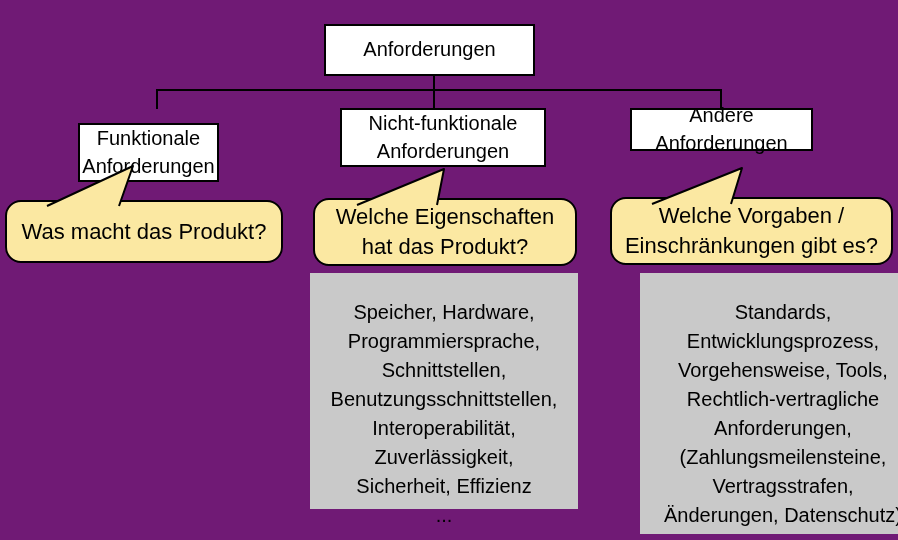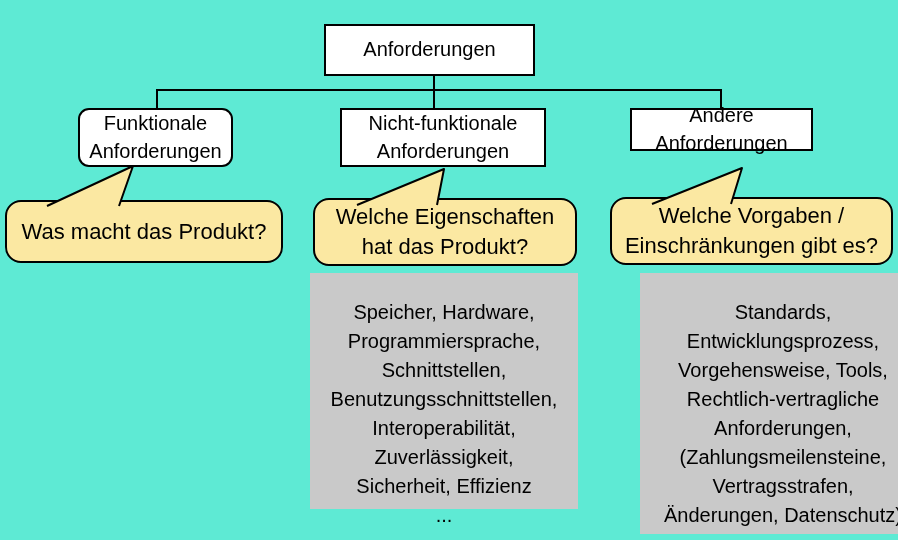--- a/index.html
+++ b/index.html
@@ -13,21 +13,21 @@
   html, body {
     background: #FFFFFF;
     font-family: "Liberation Sans", "DejaVu Sans", sans-serif;
     color: var(--text_color);
   }
   .canvas {
     position: relative;
     width: 898px;
     height: 540px;
     overflow: hidden;
-    background: #5eead4;
+    background: #701a75;
   }
   .overlay {
     position: absolute;
     left: 0; top: 0;
     width: 898px; height: 540px;
     pointer-events: none;
     z-index: 3;
   }
   .overlay line {
     stroke: var(--line_color);
@@ -71,21 +71,21 @@
     background: var(--panel_fill);
     text-align: center;
     font-size: 20px;
     line-height: 29px;
     white-space: pre-line;
     padding-top: 25px;
     z-index: 1;
   }
   
   .root-box    { left: 324px; top: 24px;  width: 211px; height: 52px; }
-  .child-box-1 { left: 78px;  top: 108px; width: 155px; height: 59px; border-radius: 11px; }
+  .child-box-1 { left: 78px;  top: 123px; width: 141px; height: 59px; }
   .child-box-2 { left: 340px; top: 108px; width: 206px; height: 59px; }
   .child-box-3 { left: 630px; top: 108px; width: 183px; height: 43px; }
   .bubble-1    { left: 5px;   top: 200px; width: 278px; height: 63px; }
   .bubble-2    { left: 313px; top: 198px; width: 264px; height: 68px; }
   .bubble-3    { left: 610px; top: 197px; width: 283px; height: 68px; }
   .panel-1     { left: 310px; top: 273px; width: 268px; height: 236px; }
   .panel-2     { left: 640px; top: 273px; width: 286px; height: 261px; }
 </style>
 </head>
 <body>

